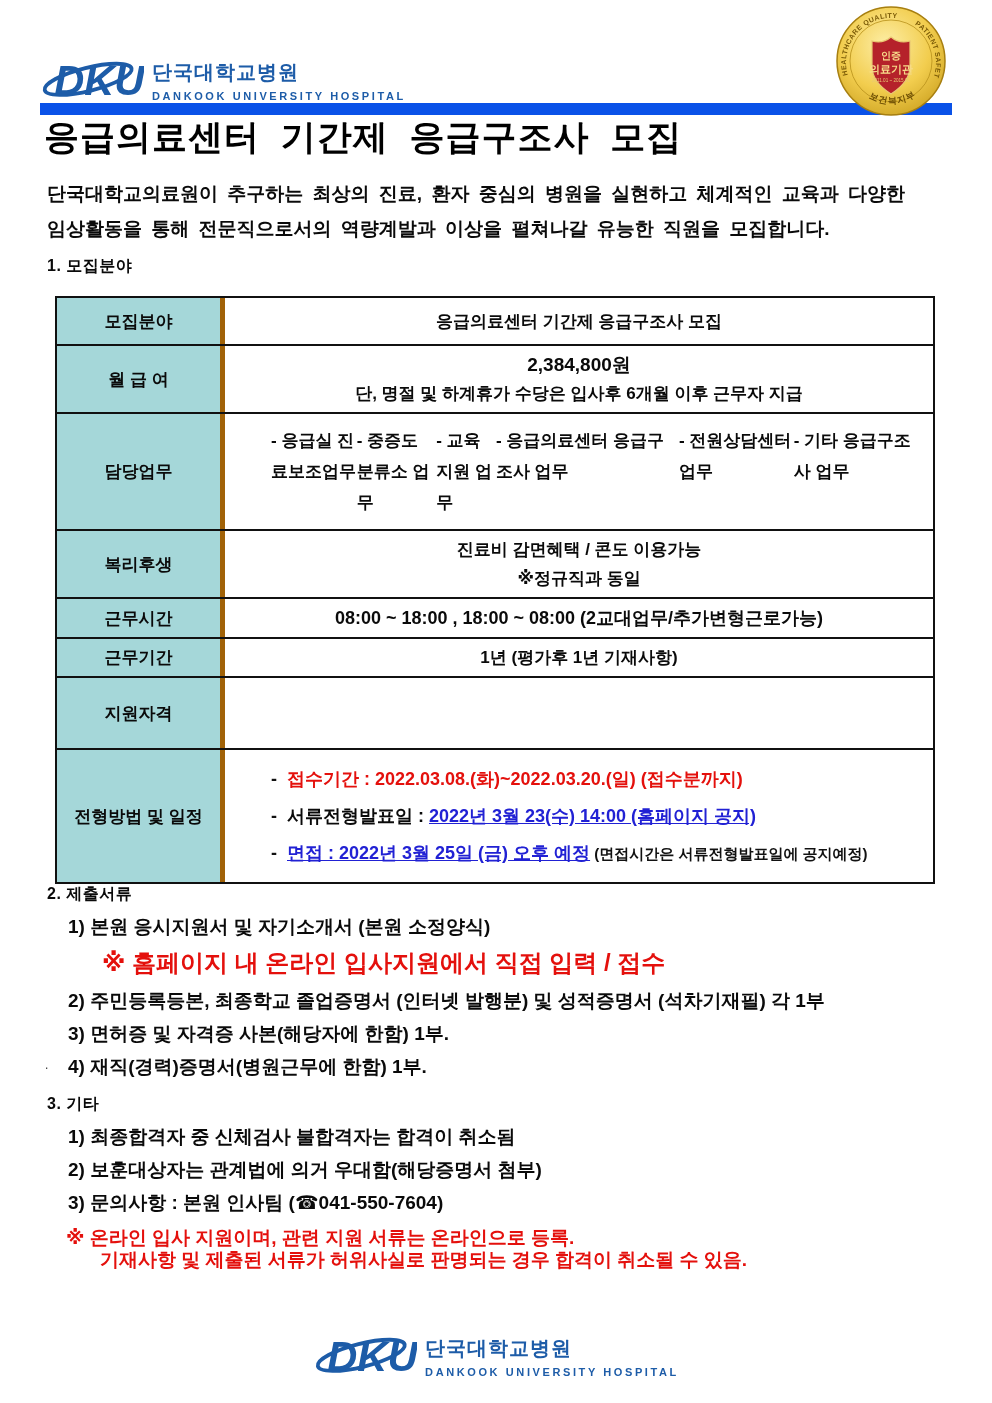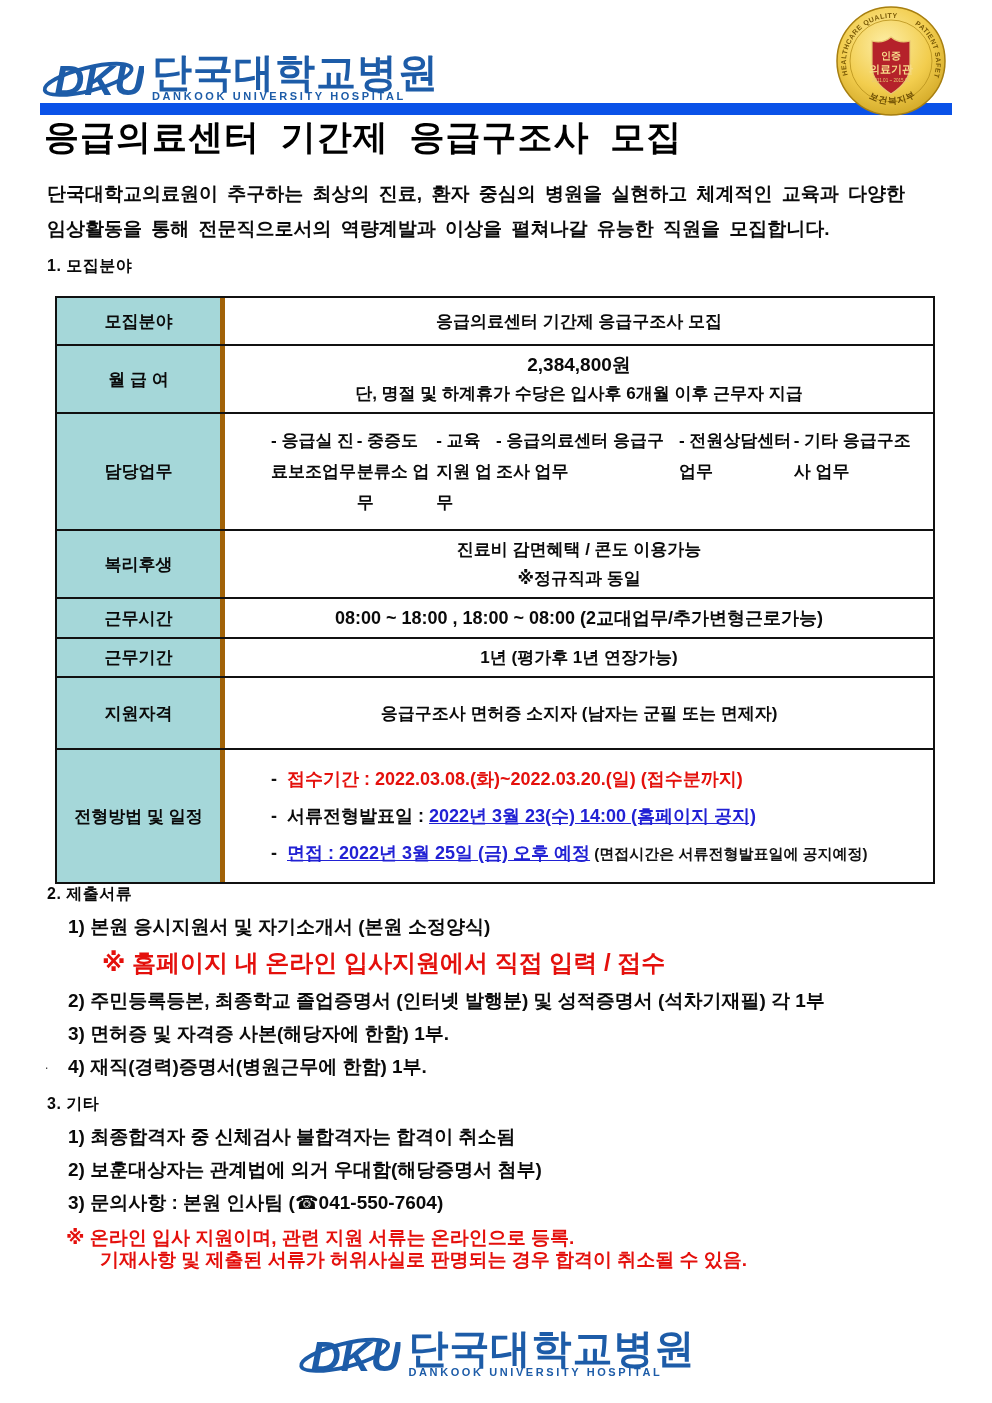--- a/index.html
+++ b/index.html
@@ -17,21 +17,21 @@
     color:var(--ink);
     width:992px;
   }
   .page{position:relative;width:992px;height:1403px;background:#fff;overflow:hidden;}
   .abs{position:absolute;}
 
   
   .logo{display:flex;align-items:center;gap:8px;}
   .logo-mark{flex-shrink:0;}
   .logo-textblock{display:flex;flex-direction:column;}
-  .logo-ko{font-size:40px;font-weight:800;color:var(--blue);letter-spacing:1px;line-height:30px;}
+  .logo-ko{font-size:20px;font-weight:800;color:var(--blue);letter-spacing:1px;line-height:30px;}
   .logo-en{font-size:11px;font-weight:700;color:var(--blue);letter-spacing:2.6px;margin-top:3px;}
 
   
   .header-logo{top:50px;left:40px;}
   .blue-bar{top:103px;left:40px;width:912px;height:12px;background:var(--bar-blue);}
   .seal{top:5px;left:833px;z-index:2;}
   .doc-title{
     top:114px;left:44px;
     font-size:35px;font-weight:800;letter-spacing:1px;word-spacing:10px;
     color:#000;white-space:nowrap;
@@ -189,26 +189,25 @@
       </div>
     </div>
 
     <div class="trow r5">
       <div class="tlabel">근무시간</div>
       <div class="tcontent" style="font-size:18px;">08:00 ~ 18:00 , 18:00 ~ 08:00 (2교대업무/추가변형근로가능)</div>
     </div>
 
     <div class="trow r6">
       <div class="tlabel">근무기간</div>
-      <div class="tcontent">1년 (평가후 1년 연장가능)</div>
+      <div class="tcontent">1년 (평가후 1년 기재사항)</div>
     </div>
 
     <div class="trow r7">
       <div class="tlabel">지원자격</div>
-      <div class="tcontent">응급구조사 면허증 소지자  (남자는 군필 또는 면제자)</div>
     </div>
 
     <div class="trow r8">
       <div class="tlabel">전형방법 및 일정</div>
       <div class="tcontent left">
         <div class="sched-line">
           <span class="sched-dash">-</span><span class="red-text">접수기간 : 2022.03.08.(화)~2022.03.20.(일) (접수분까지)</span>
         </div>
         <div class="sched-line">
           <span class="sched-dash">-</span><span>서류전형발표일 : </span><span class="blue-link">2022년 3월 23(수) 14:00 (홈페이지 공지)</span>

